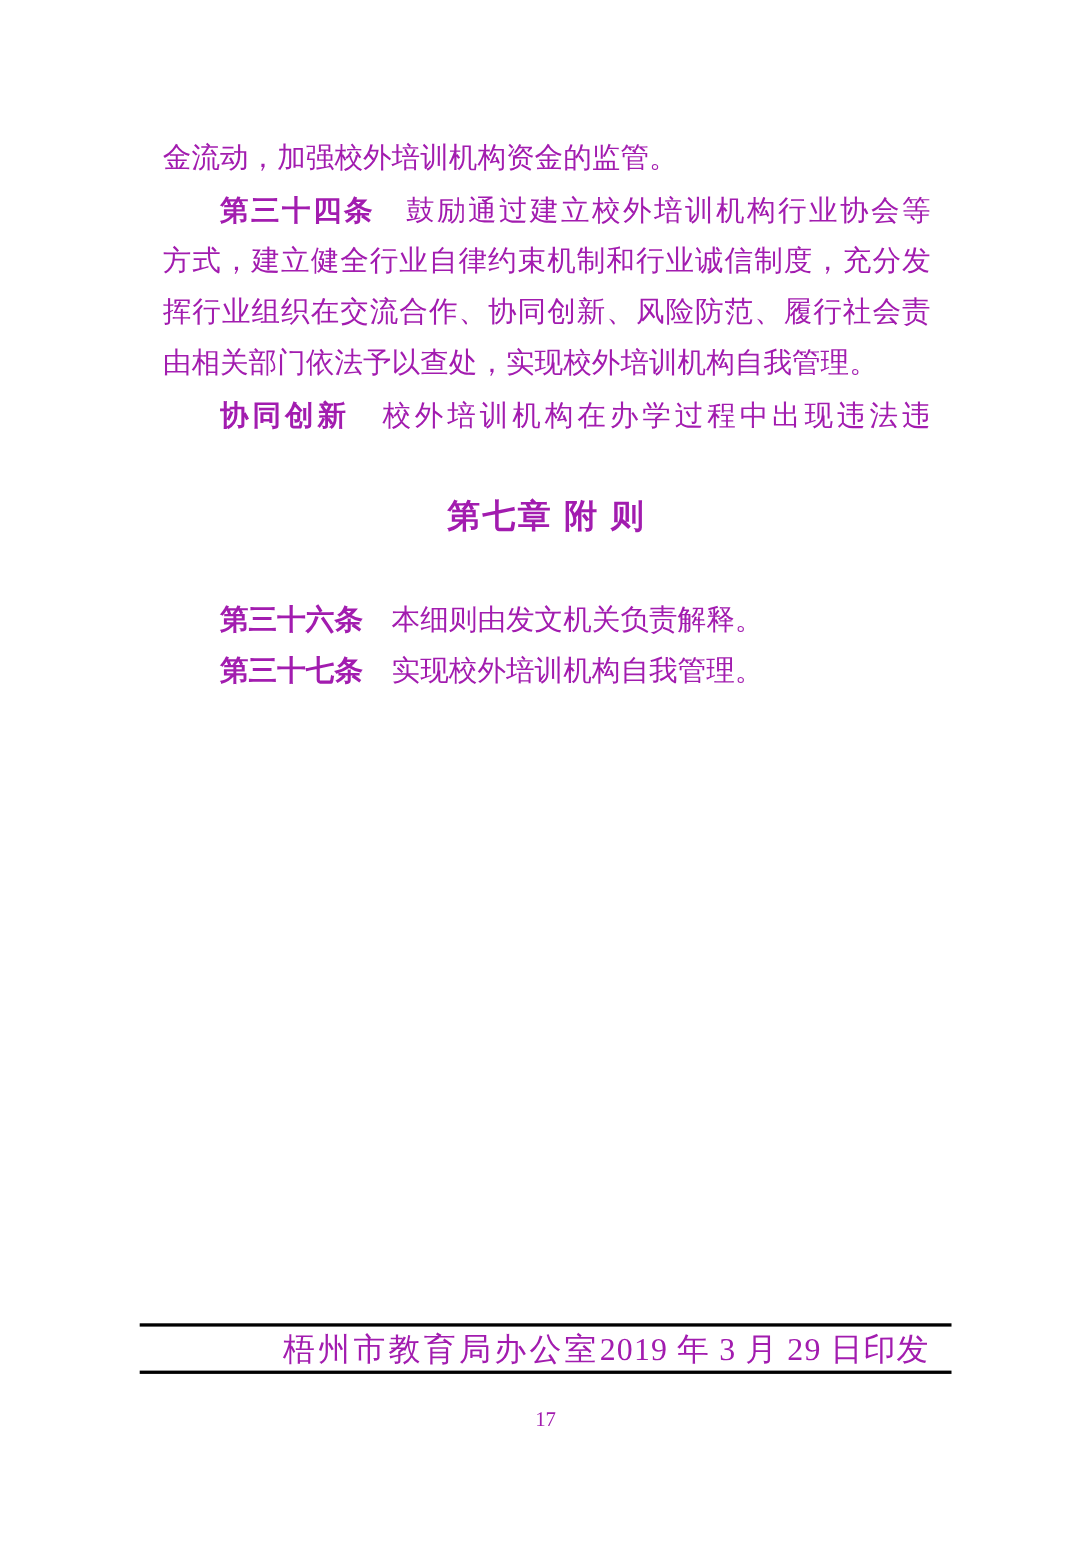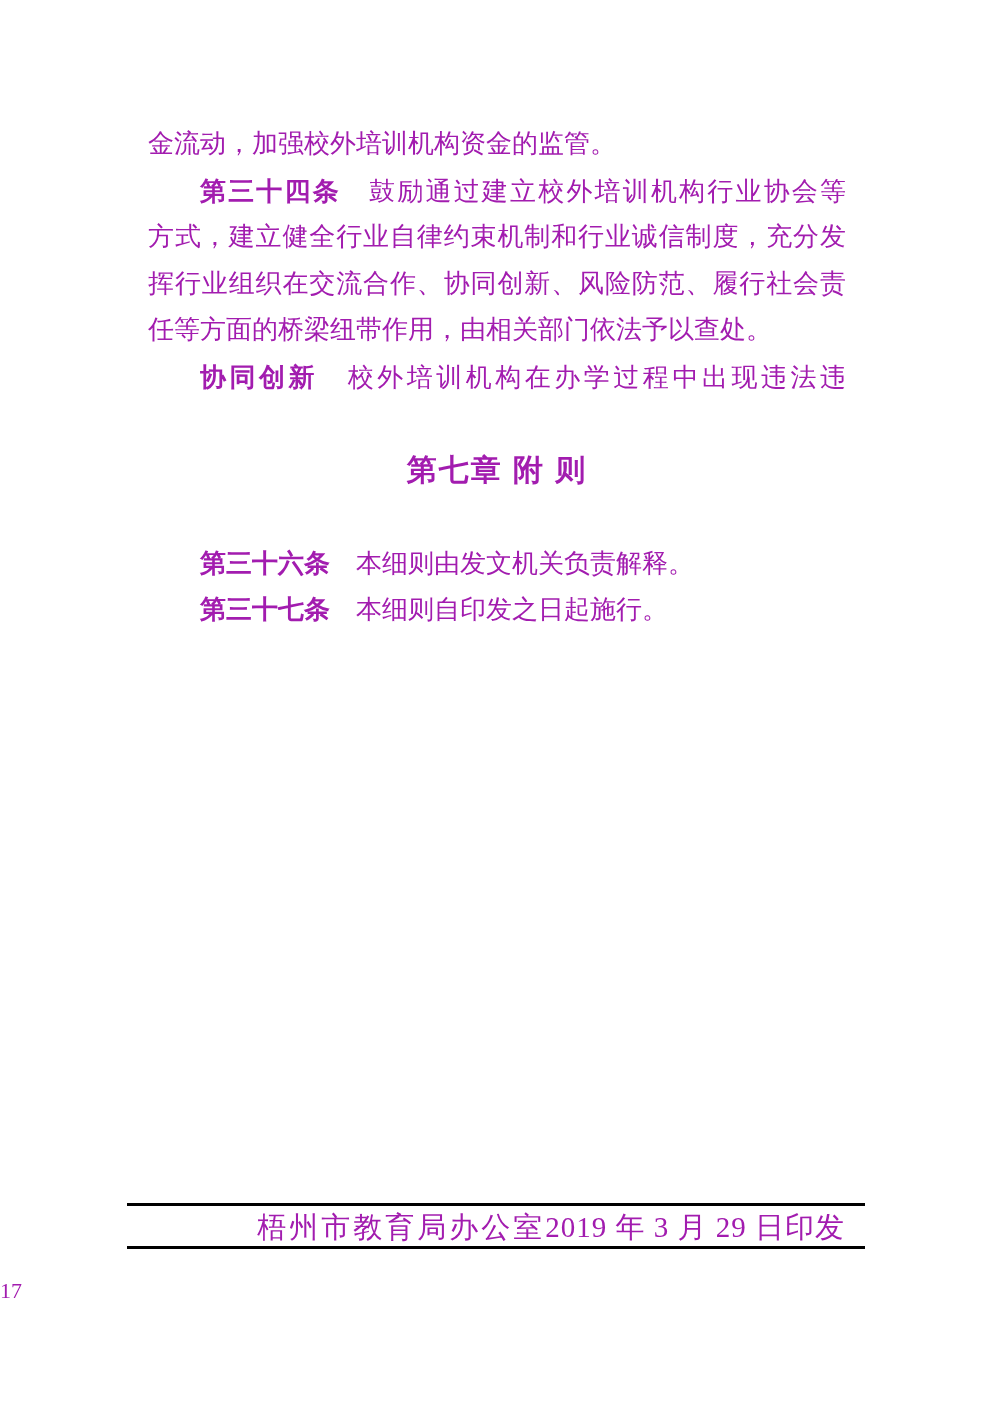--- a/index.html
+++ b/index.html
@@ -78,42 +78,42 @@
     line-height: 36px;
     padding: 0 20px 0 36px;
   }
   .footer-issuer { letter-spacing: 3px; }
   .footer-date { letter-spacing: 1px; }
   .page-number {
     position: absolute;
     left: 0;
     top: 1280px;
     width: 100%;
-    text-align: left;
-    font-size: 22px;
+    text-align: center;
+    font-size: 19px;
     line-height: 22px;
   }
 </style>
 </head>
 <body>
 
 <div class="page">
 
   <div class="body-text">
       <div class="row text"><span class="seg">金流动，加强校外培训机构资金的监管。</span></div>
       <div class="row text indent stretch"><span class="seg seg-bold">第三十四条</span><span class="seg">　鼓励通过建立校外培训机构行业协会等</span></div>
       <div class="row text stretch"><span class="seg">方式，建立健全行业自律约束机制和行业诚信制度，充分发</span></div>
       <div class="row text stretch"><span class="seg">挥行业组织在交流合作、协同创新、风险防范、履行社会责</span></div>
-      <div class="row text"><span class="seg">任等方面的桥梁纽带作用，由相关部门依法予以查处。</span></div>
+      <div class="row text"><span class="seg">由相关部门依法予以查处，实现校外培训机构自我管理。</span></div>
       <div class="row text indent stretch"><span class="seg seg-bold">协同创新</span><span class="seg">　校外培训机构在办学过程中出现违法违</span></div>
       <div class="row blank"></div>
       <div class="row heading"><span class="seg seg-bold">第七章 附 则</span></div>
       <div class="row blank"></div>
       <div class="row text indent"><span class="seg seg-bold">第三十六条</span><span class="seg">　本细则由发文机关负责解释。</span></div>
-      <div class="row text indent"><span class="seg seg-bold">第三十七条</span><span class="seg">　本细则自印发之日起施行。</span></div>
+      <div class="row text indent"><span class="seg seg-bold">第三十七条</span><span class="seg">　实现校外培训机构自我管理。</span></div>
     </div>
 
 
   <div class="rule rule-top"></div>
 
   <div class="footer-row">
     <span class="footer-issuer">梧州市教育局办公室</span>
     <span class="footer-date">2019 年 3 月 29 日印发</span>
   </div>
 

